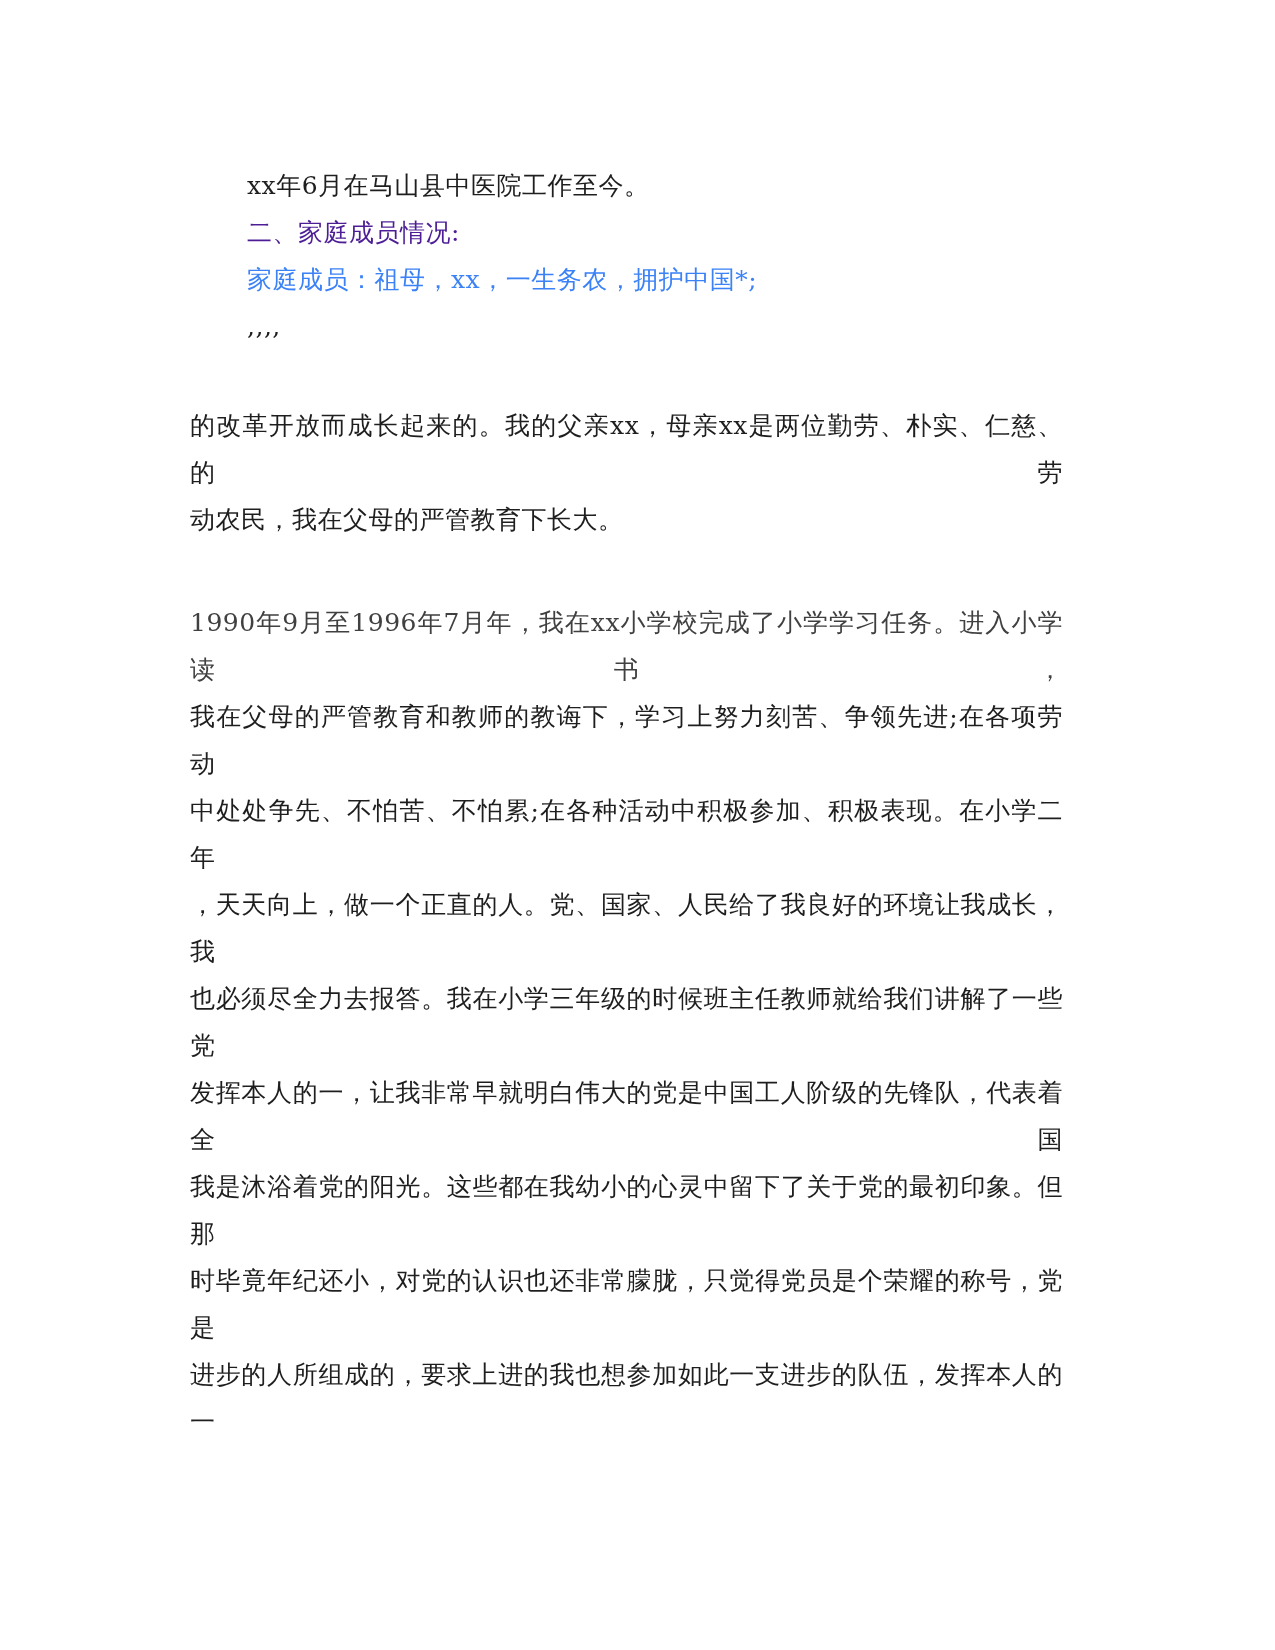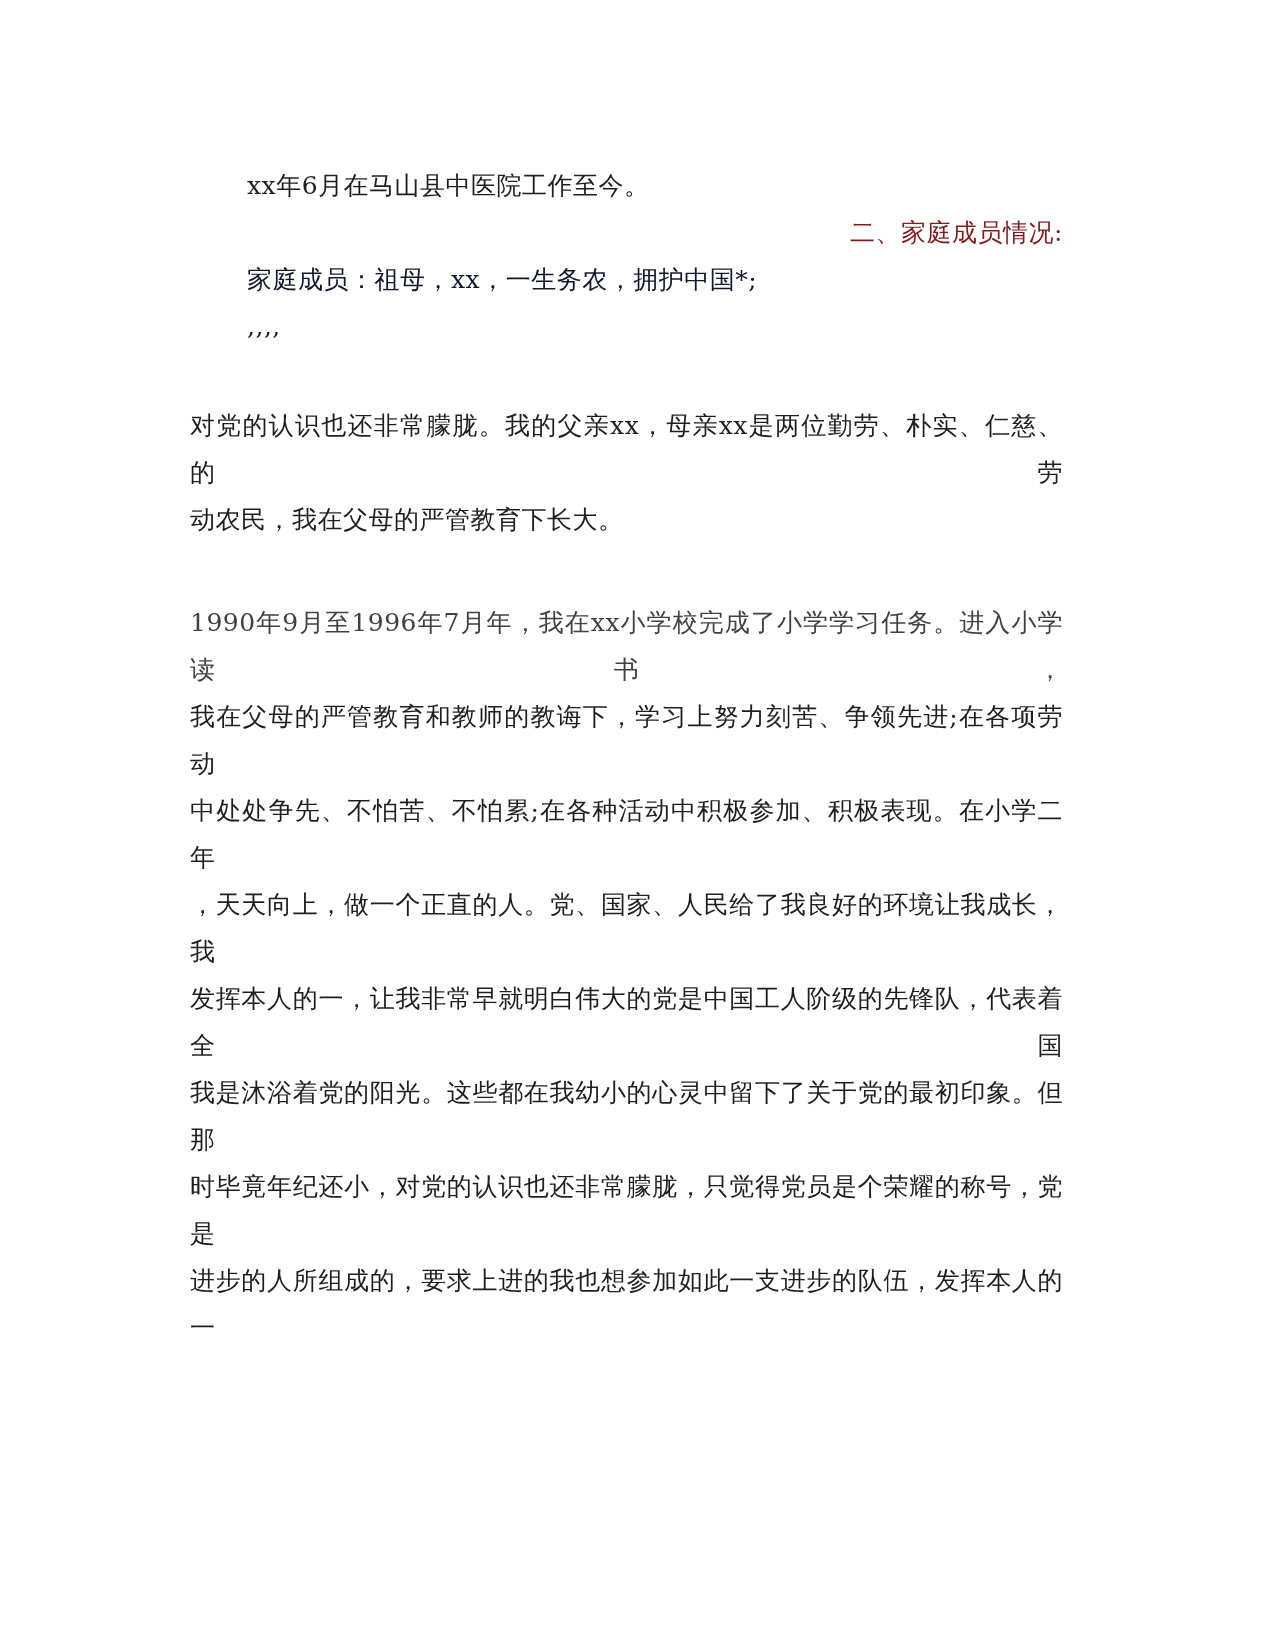--- a/index.html
+++ b/index.html
@@ -50,35 +50,36 @@
   .gap-2 { margin-top: 56px; }
 </style>
 </head>
 <body style="background: rgb(255, 255, 255);">
 
 <div class="page">
   <div class="content">
 
     <div class="intro">
       <div class="line indent" style="color: rgb(30, 30, 30);">xx年6月在马山县中医院工作至今。</div>
-      <div class="line indent" style="color: #7f1d1d; text-align: right;">二、家庭成员情况:</div>
-      <div class="line indent" style="color: #0f172a;">家庭成员：祖母，xx，一生务农，拥护中国*;</div>
+      <div class="line indent" style="color: #4c1d95;">二、家庭成员情况:</div>
+      <div class="line indent" style="color: #3b82f6;">家庭成员：祖母，xx，一生务农，拥护中国*;</div>
       <div class="line indent" style="color: rgb(30, 30, 30);">,,,,</div>
     </div>
 
     <div class="para gap-1">
-      <div class="line fill" style="color: rgb(30, 30, 30);">对党的认识也还非常朦胧。我的父亲xx，母亲xx是两位勤劳、朴实、仁慈、的劳</div>
+      <div class="line fill" style="color: rgb(30, 30, 30);">的改革开放而成长起来的。我的父亲xx，母亲xx是两位勤劳、朴实、仁慈、的劳</div>
       <div class="line" style="color: rgb(30, 30, 30);">动农民，我在父母的严管教育下长大。</div>
     </div>
 
     <div class="para gap-2">
       <div class="line fill" style="color: #404040;">1990年9月至1996年7月年，我在xx小学校完成了小学学习任务。进入小学读书，</div>
       <div class="line fill" style="color: rgb(30, 30, 30);">我在父母的严管教育和教师的教诲下，学习上努力刻苦、争领先进;在各项劳动</div>
       <div class="line fill" style="color: rgb(30, 30, 30);">中处处争先、不怕苦、不怕累;在各种活动中积极参加、积极表现。在小学二年</div>
       <div class="line fill" style="color: rgb(30, 30, 30);">，天天向上，做一个正直的人。党、国家、人民给了我良好的环境让我成长，我</div>
+      <div class="line fill" style="color: rgb(30, 30, 30);">也必须尽全力去报答。我在小学三年级的时候班主任教师就给我们讲解了一些党</div>
       <div class="line fill" style="color: rgb(30, 30, 30);">发挥本人的一，让我非常早就明白伟大的党是中国工人阶级的先锋队，代表着全国</div>
       <div class="line fill" style="color: rgb(30, 30, 30);">我是沐浴着党的阳光。这些都在我幼小的心灵中留下了关于党的最初印象。但那</div>
       <div class="line fill" style="color: rgb(30, 30, 30);">时毕竟年纪还小，对党的认识也还非常朦胧，只觉得党员是个荣耀的称号，党是</div>
       <div class="line fill" style="color: rgb(30, 30, 30);">进步的人所组成的，要求上进的我也想参加如此一支进步的队伍，发挥本人的一</div>
 
     </div>
 
   </div>
 </div>
 

